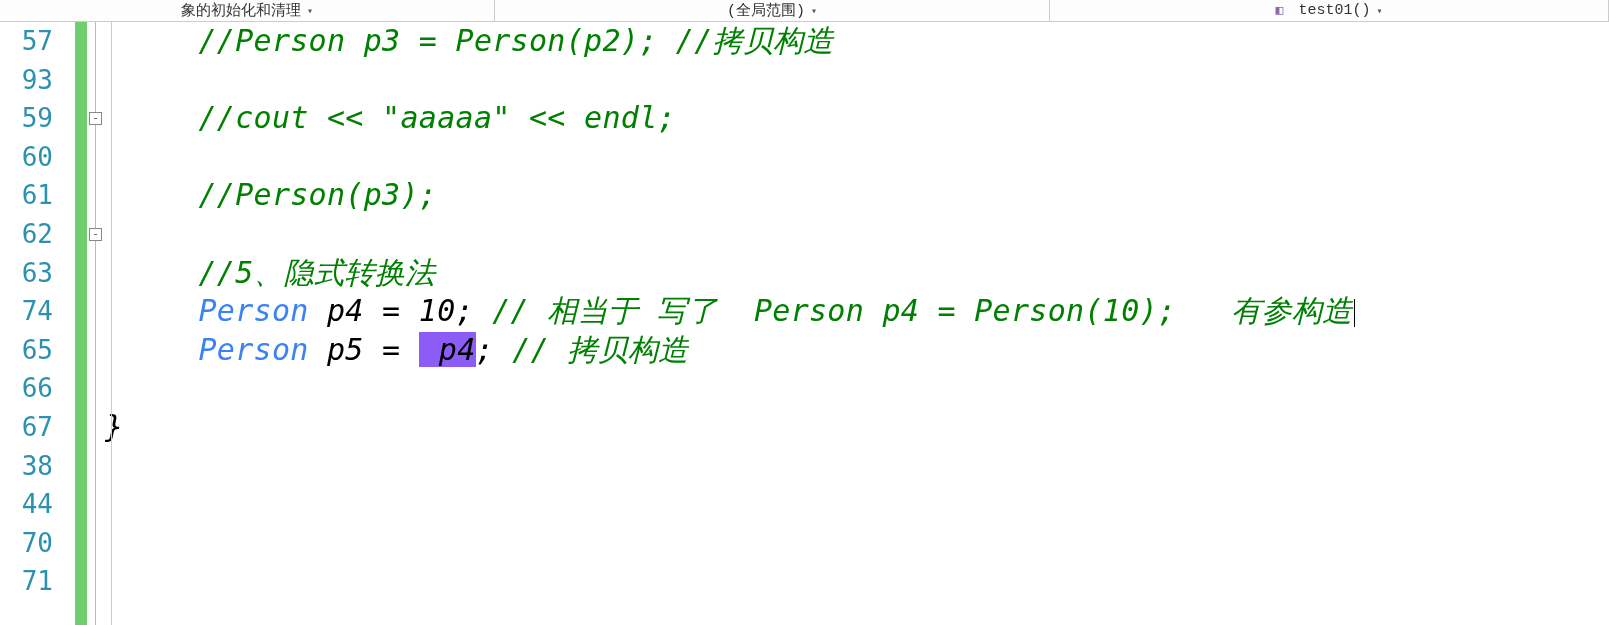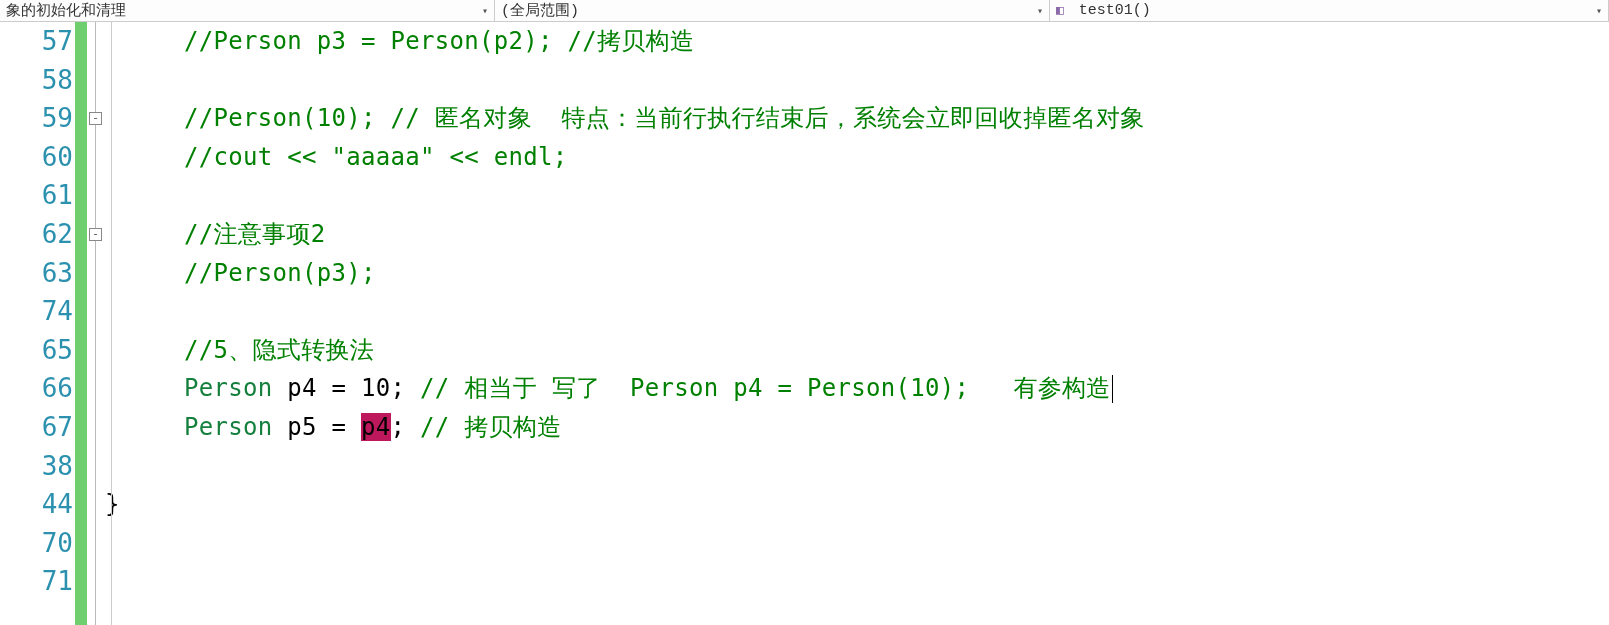--- a/index.html
+++ b/index.html
@@ -1,38 +1,38 @@
 <!DOCTYPE html>
 <html><head>
 <meta charset="utf-8">
 <style>
   * { box-sizing: border-box; margin: 0; padding: 0; }
   html, body { width: 1609px; height: 625px; overflow: hidden; font-family: "Consolas", "Courier New", monospace; background: #fff; }
   .topbar { display: flex; height: 22px; border-bottom: 1px solid #ccc; background: #f8f8f8; }
-  .dropdown { display: flex; align-items: center; justify-content: space-between; padding: 0 6px; font-size: 15px; color: #333; border-right: 1px solid #ccc; background: #fdfdfd; }
+  .dropdown { display: flex; align-items: center; justify-content: center; padding: 0 6px; font-size: 15px; color: #333; border-right: 1px solid #ccc; background: #fdfdfd; }
   .dropdown .chev { font-size: 10px; color: #555; margin-left: 6px; }
   .dd1 { width: 495px; }
   .dd2 { width: 555px; }
   .dd3 { flex: 1; }
   .dd3 .icon-cube { color: #8a6aa8; margin-right: 6px; font-size: 13px; }
   .editor { display: flex; height: calc(625px - 22px); width: 100%; }
   .gutter { width: 75px; background: #fff; border-right: 0; text-align: right; }
-  .gutter .ln { height: 38.6px; line-height: 38.6px; padding-right: 2px; font-size: 26px; color: #2b91af; font-family: Consolas, monospace; }
+  .gutter .ln { height: 38.6px; line-height: 38.6px; padding-right: 22px; font-size: 26px; color: #2b91af; font-family: Consolas, monospace; }
   .markerbar { width: 12px; background: #6fcf6f; }
   .foldbar { width: 18px; background: #fff; position: relative; }
   .foldline { position: absolute; left: 8px; top: 0; bottom: 0; width: 1px; background: #bbb; }
   .foldbox { position: absolute; left: 2px; width: 13px; height: 13px; border: 1px solid #888; background: #fff; font-size: 11px; line-height: 11px; text-align: center; color: #555; }
   .code { flex: 1; position: relative; background: #fff; overflow: hidden; }
   .bracketline { position: absolute; left: 6px; top: 0; bottom: 0; width: 1px; background: #ccc; }
-  .codeline { height: 38.6px; line-height: 38.6px; padding-left: 20px; font-size: 24px; white-space: pre; font-family: "NSimSun", "SimSun", Consolas, monospace; letter-spacing: 0.3px; }
+  .codeline { height: 38.6px; line-height: 38.6px; padding-left: 20px; font-size: 30px; white-space: pre; font-family: "NSimSun", "SimSun", Consolas, monospace; letter-spacing: 0.3px; font-style: italic; }
   .comment { color: #008000; }
-  .type { color: #15803d; }
+  .type { color: #3b82f6; }
   .plain { color: #000; }
   .brace { color: #000; }
-  .hl { background: #be185d; }
+  .hl { background: #8b5cf6; padding-left: 20px; }
   .caret { display: inline-block; width: 1px; height: 28px; background: #000; vertical-align: middle; margin: 0 1px; }
 </style>
 </head>
 <body>
 
 <div class="topbar">
   <div class="dropdown dd1">
     <span>象的初始化和清理</span>
     <span class="chev">▾</span>
   </div>
@@ -45,21 +45,21 @@
       <span class="icon-cube">◧</span>
       <span>test01()</span>
     </span>
     <span class="chev">▾</span>
   </div>
 </div>
 
 <div class="editor">
   <div class="gutter">
     <div class="ln">57</div>
-    <div class="ln">58</div>
+    <div class="ln">93</div>
     <div class="ln">59</div>
     <div class="ln">60</div>
     <div class="ln">61</div>
     <div class="ln">62</div>
     <div class="ln">63</div>
     <div class="ln">74</div>
     <div class="ln">65</div>
     <div class="ln">66</div>
     <div class="ln">67</div>
     <div class="ln">38</div>
@@ -70,24 +70,22 @@
   <div class="markerbar"></div>
   <div class="foldbar">
     <div class="foldline"></div>
     <div class="foldbox" style="top:90px">-</div>
     <div class="foldbox" style="top:206px">-</div>
   </div>
   <div class="code">
     <div class="bracketline"></div>
     <div class="codeline">    <span class="comment">//Person p3 = Person(p2); //拷贝构造</span></div>
     <div class="codeline"><span class="comment"></span></div>
-    <div class="codeline">    <span class="comment">//Person(10); // 匿名对象  特点：当前行执行结束后，系统会立即回收掉匿名对象</span></div>
     <div class="codeline">    <span class="comment">//cout &lt;&lt; "aaaaa" &lt;&lt; endl;</span></div>
     <div class="codeline"><span class="comment"></span></div>
-    <div class="codeline">    <span class="comment">//注意事项2</span></div>
     <div class="codeline">    <span class="comment">//Person(p3);</span></div>
     <div class="codeline"><span class="comment"></span></div>
     <div class="codeline">    <span class="comment">//5、隐式转换法</span></div>
     <div class="codeline">    <span class="type">Person</span><span class="plain"> p4 = 10; </span><span class="comment">// 相当于 写了  Person p4 = Person(10);   有参构造</span><span class="caret"></span></div>
     <div class="codeline">    <span class="type">Person</span><span class="plain"> p5 = </span><span class="plain hl">p4</span><span class="plain">; </span><span class="comment">// 拷贝构造</span></div>
     <div class="codeline"><span></span></div>
     <div class="codeline" style="padding-left:0"><span class="brace">}</span></div>
     <div class="codeline"><span></span></div>
   </div>
 </div>

